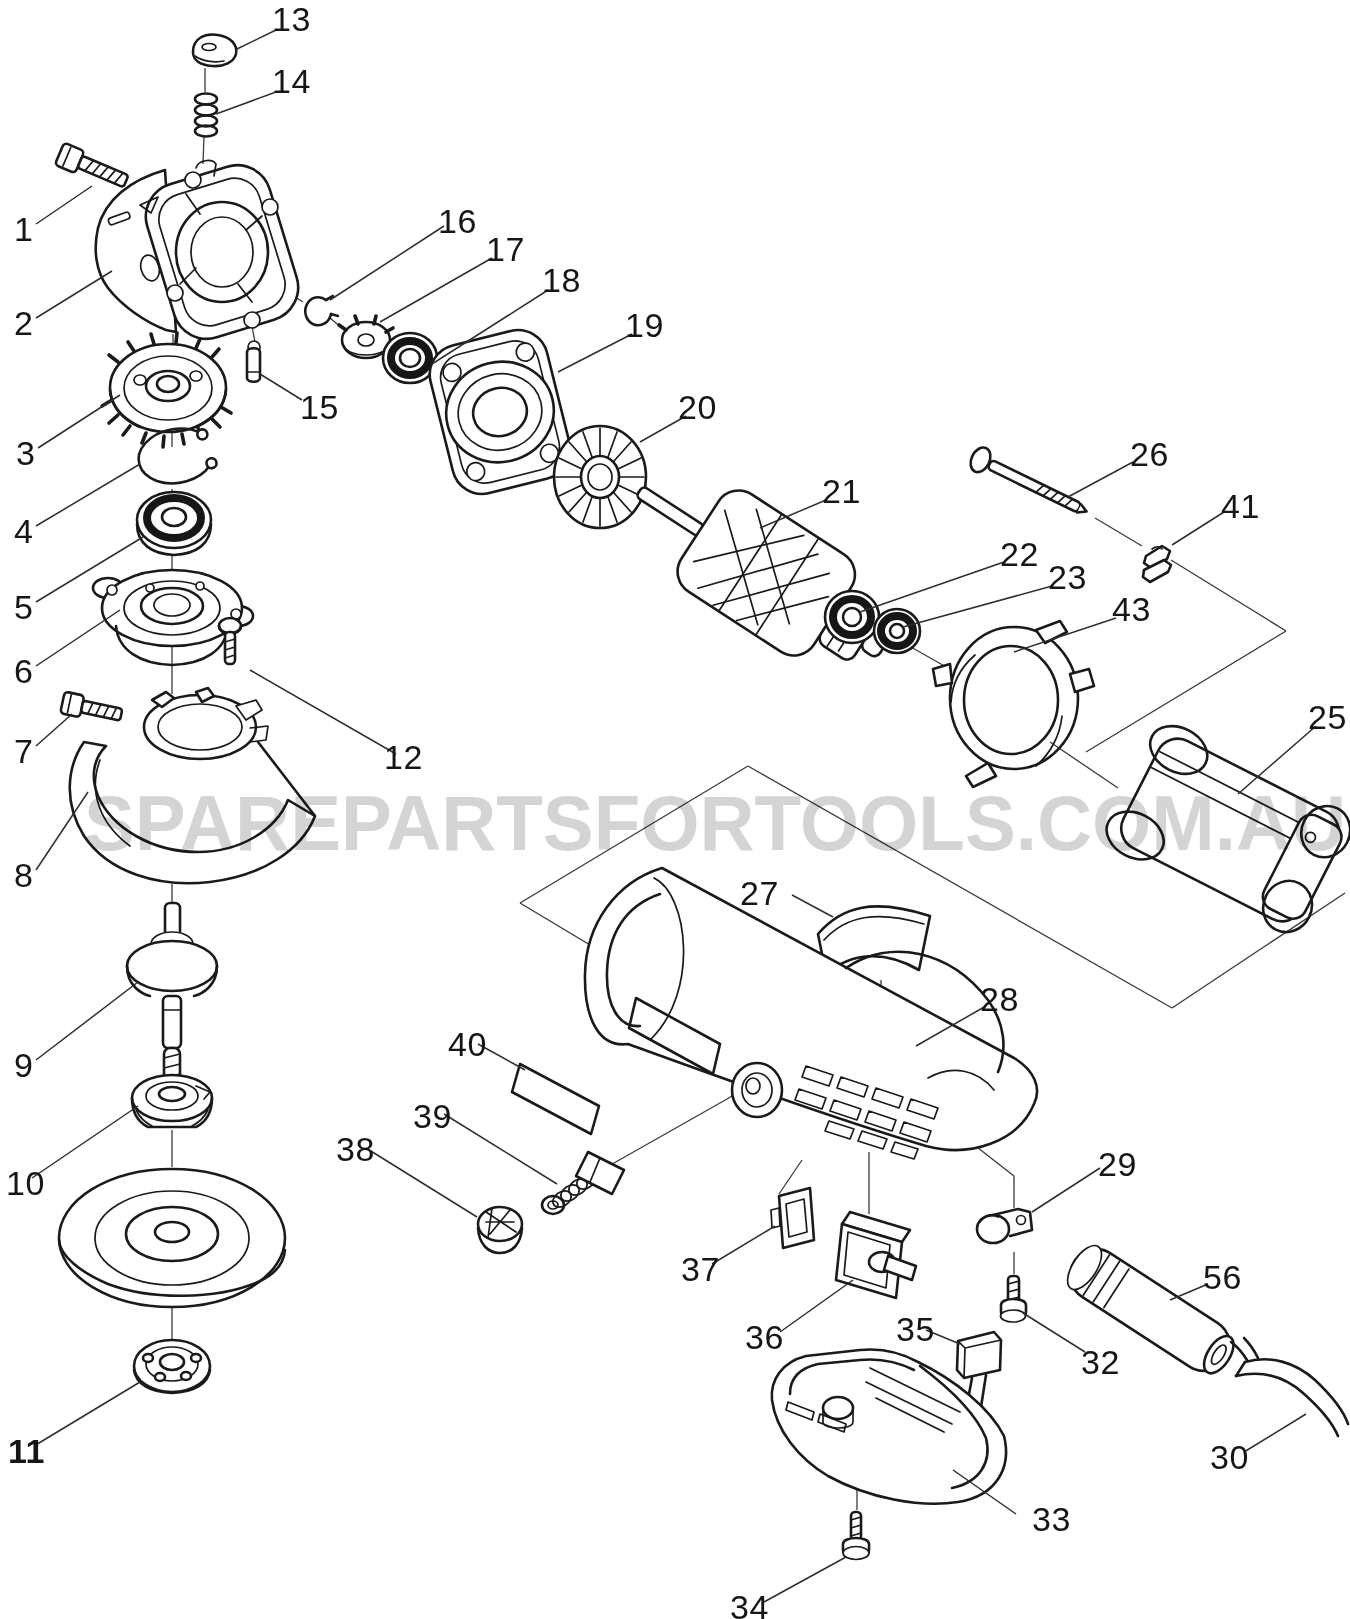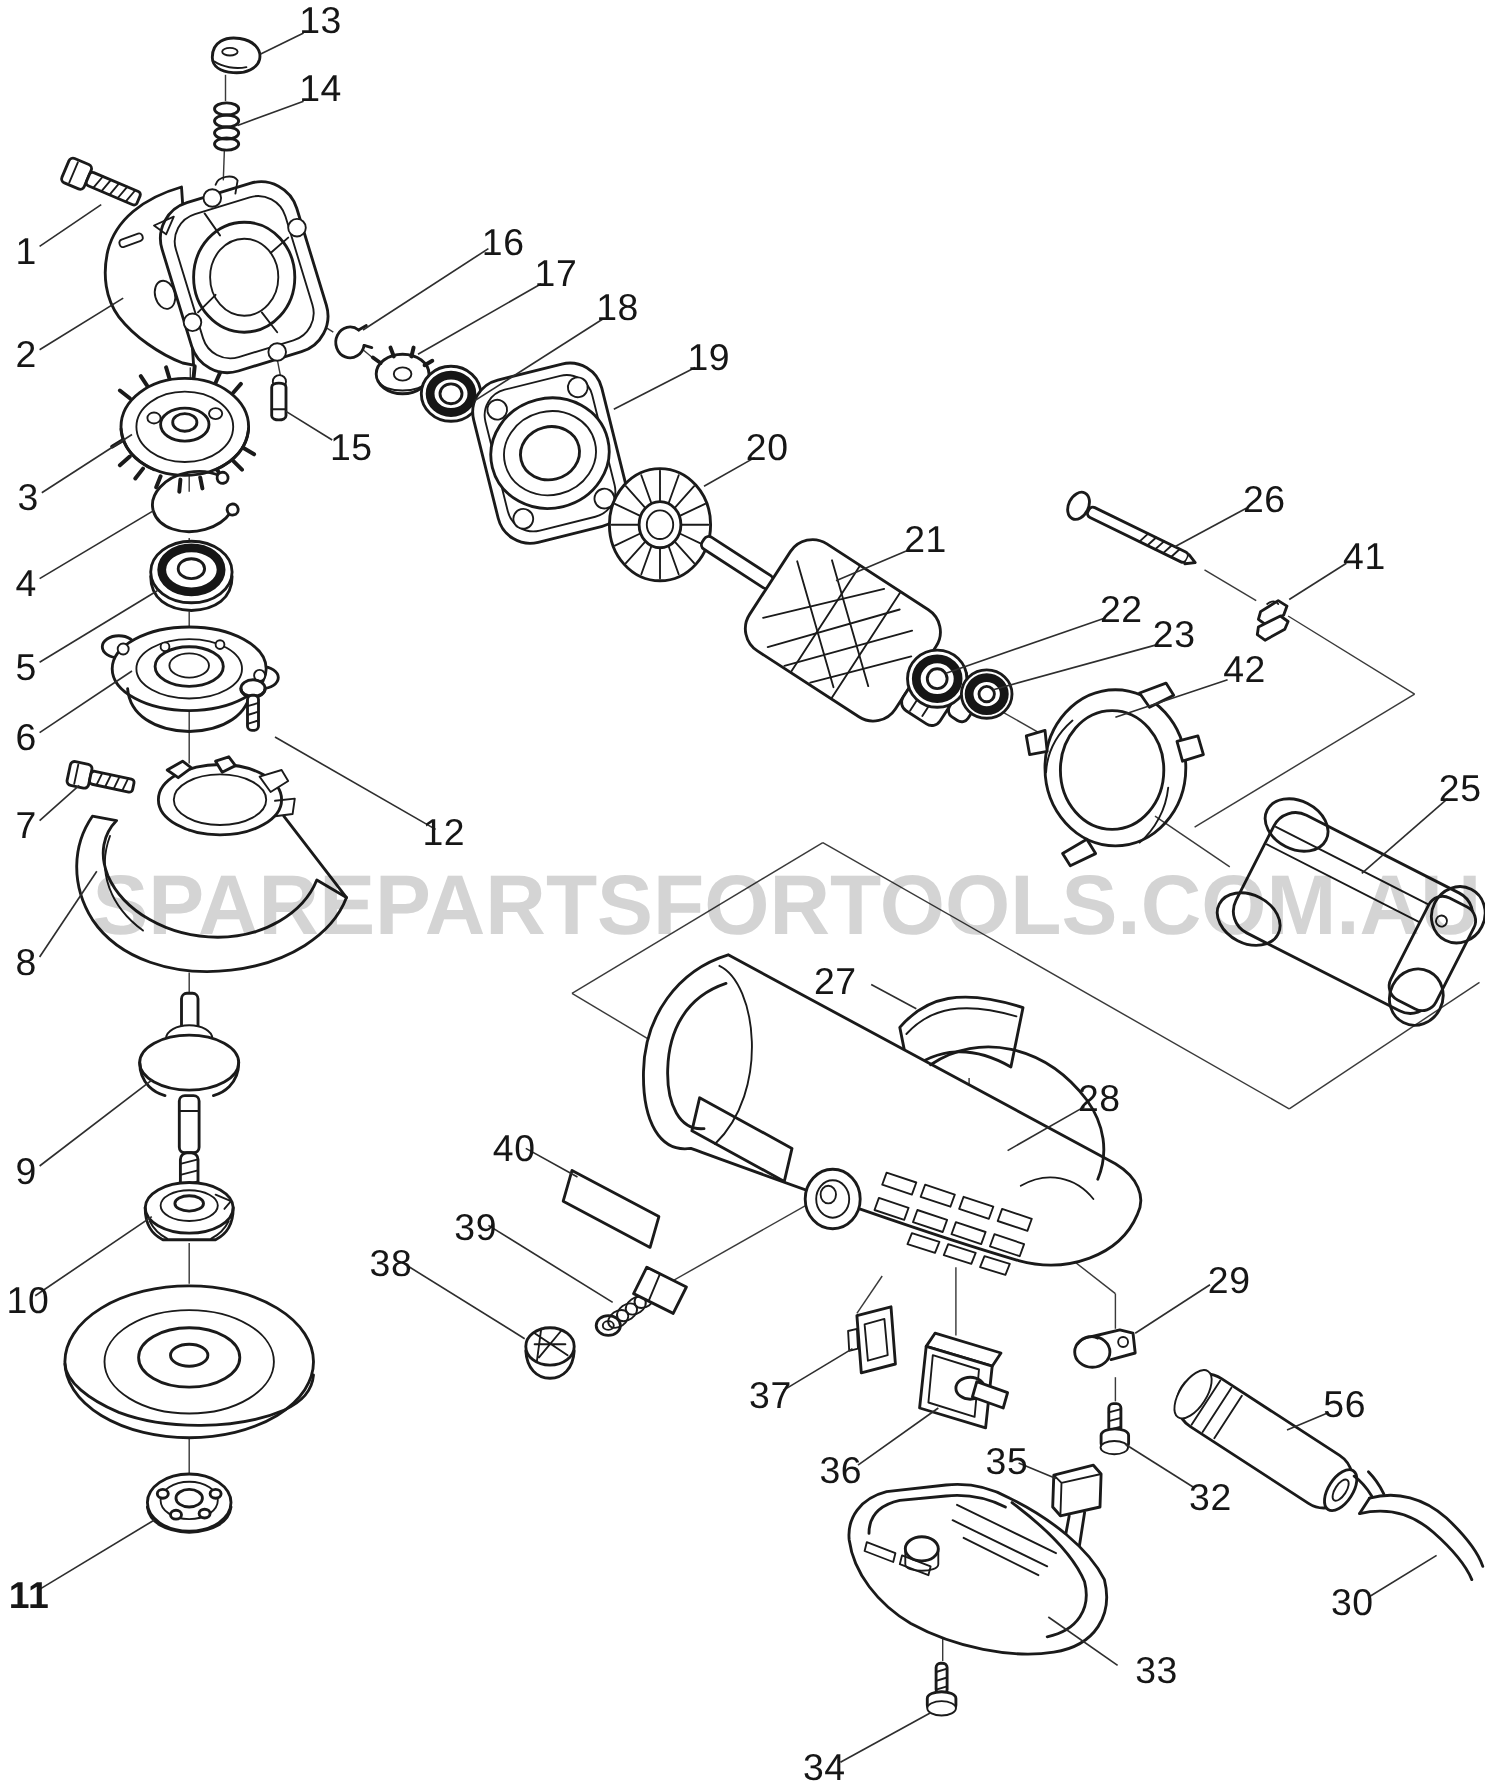--- a/index.html
+++ b/index.html
@@ -483,21 +483,21 @@
       <div class="part-label" style="left: 272px; top: 64px; text-align: right;">14</div>
       <div class="part-label" style="left: 300px; top: 390px;">15</div>
       <div class="part-label" style="left: 438px; top: 204px;">16</div>
       <div class="part-label" style="left: 486px; top: 232px;">17</div>
       <div class="part-label" style="left: 542px; top: 263px;">18</div>
       <div class="part-label" style="left: 625px; top: 308px;">19</div>
       <div class="part-label" style="left: 678px; top: 390px;">20</div>
       <div class="part-label" style="left: 822px; top: 474px;">21</div>
       <div class="part-label" style="left: 1000px; top: 537px;">22</div>
       <div class="part-label" style="left: 1048px; top: 560px;">23</div>
-      <div class="part-label" style="left: 1112px; top: 592px;">42</div>
+      <div class="part-label" style="left: 1112px; top: 592px;">43</div>
       <div class="part-label" style="left: 1308px; top: 700px;">25</div>
       <div class="part-label" style="left: 1130px; top: 437px;">26</div>
       <div class="part-label" style="left: 740px; top: 876px;">27</div>
       <div class="part-label" style="left: 980px; top: 982px;">28</div>
       <div class="part-label" style="left: 1098px; top: 1147px;">29</div>
       <div class="part-label" style="left: 1210px; top: 1440px;">30</div>
       <div class="part-label" style="left: 1203px; top: 1260px;">56</div>
       <div class="part-label" style="left: 1081px; top: 1345px;">32</div>
       <div class="part-label" style="left: 1015px; top: 1502px; margin-left: 17px;">33</div>
       <div class="part-label" style="left: 730px; top: 1590px;">34</div>

